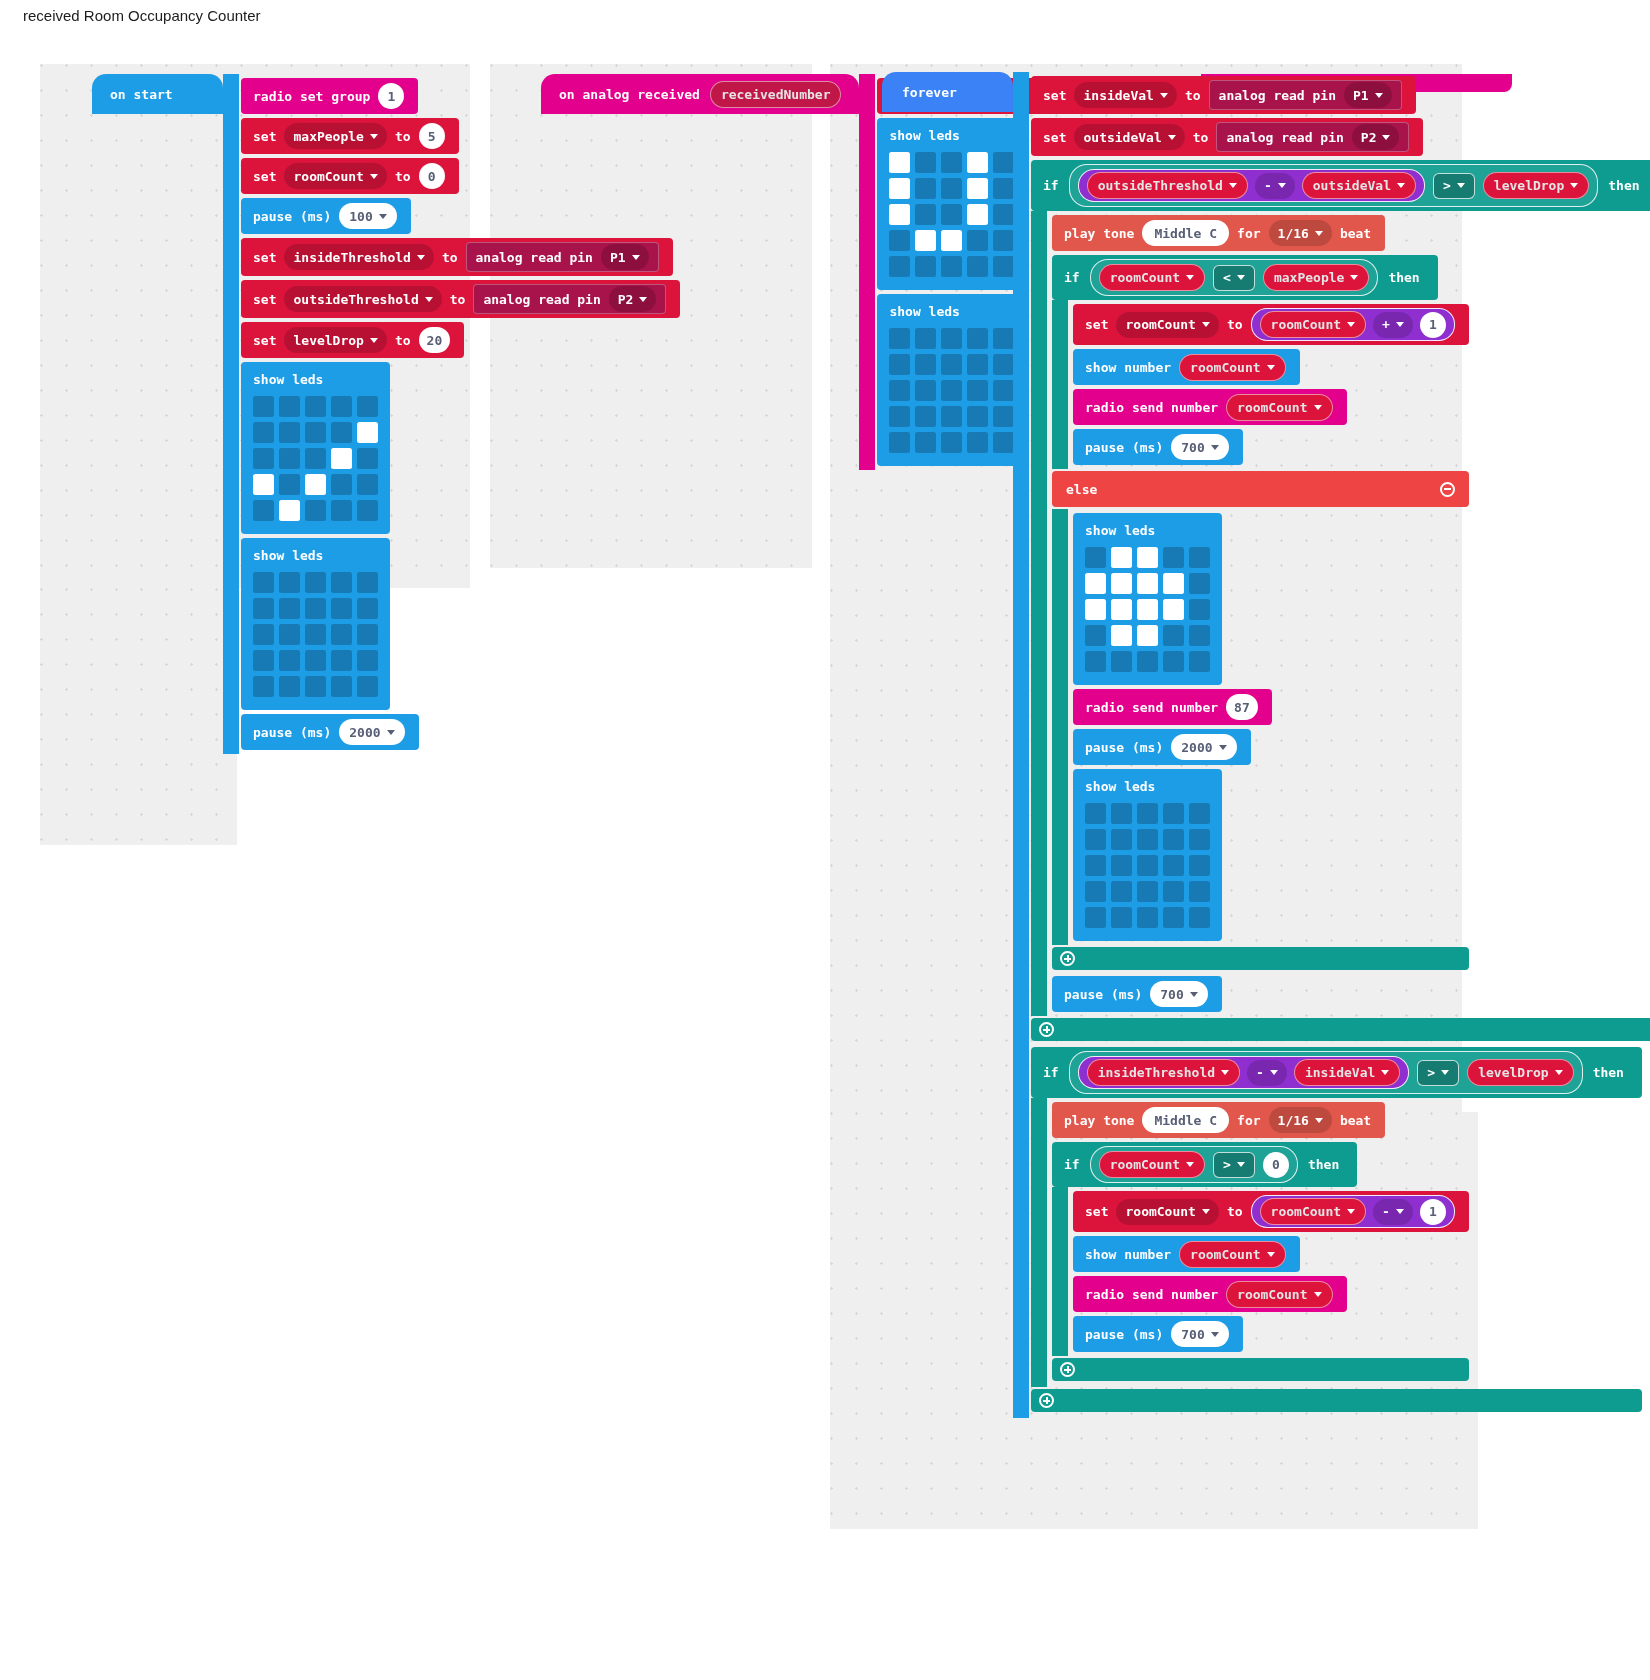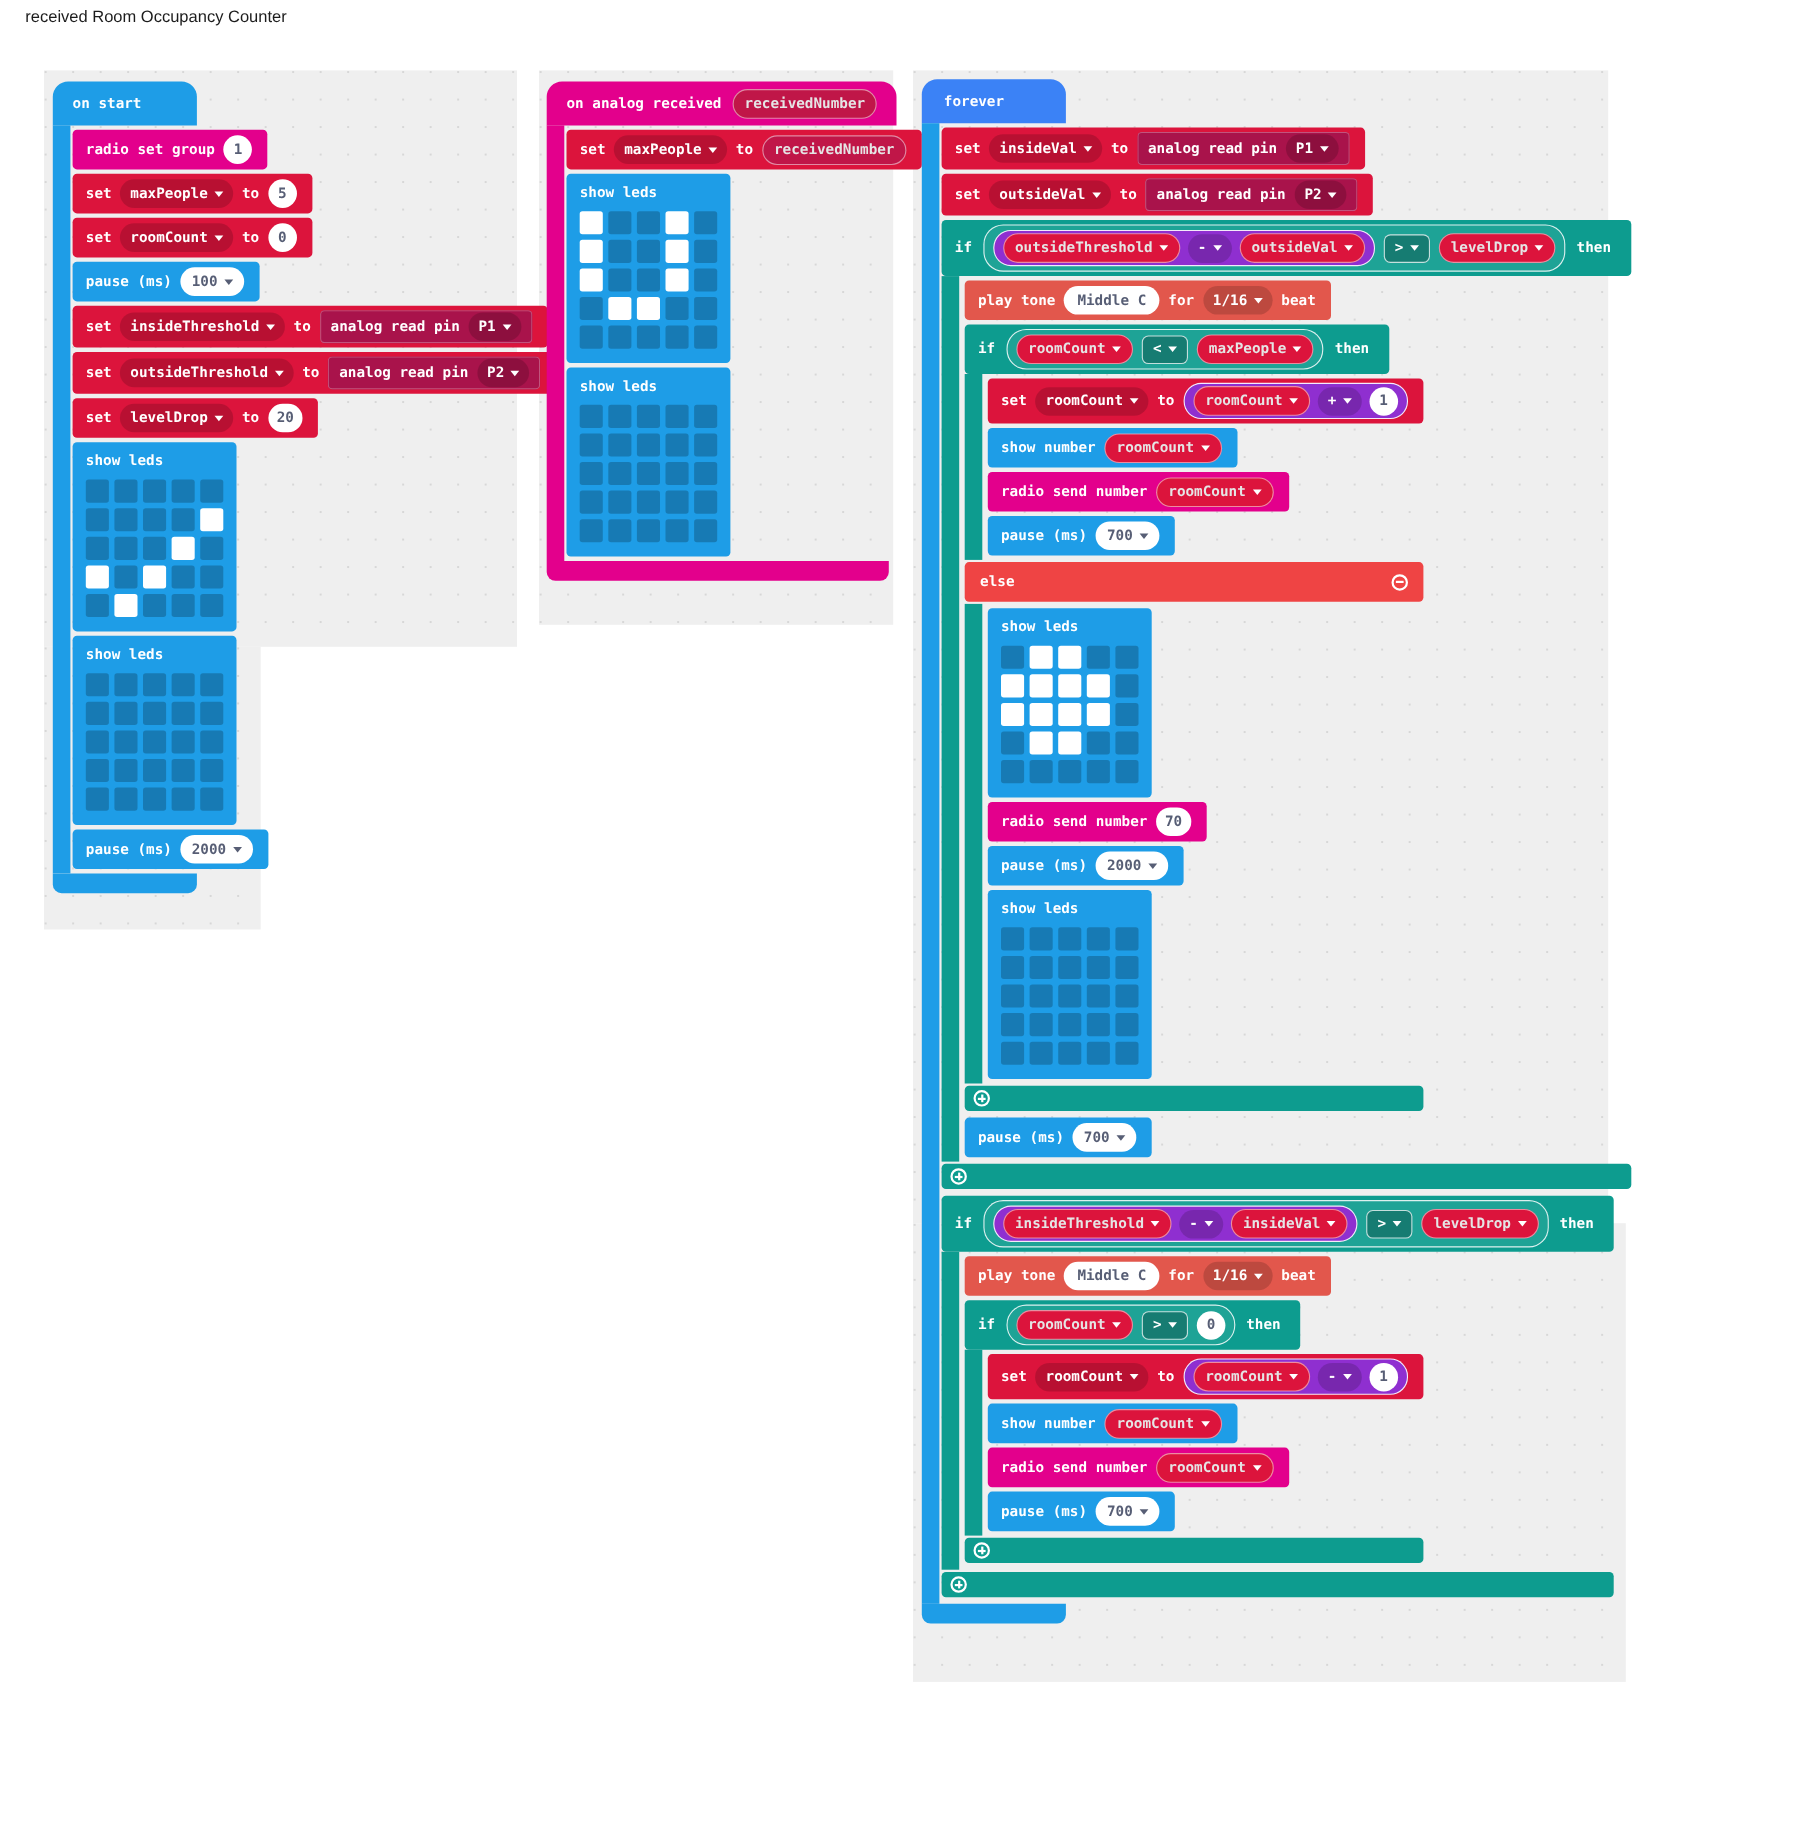--- a/index.html
+++ b/index.html
@@ -11,21 +11,21 @@
   #panel-1b{left:40px;top:588px;width:197px;height:257px;}
   #panel-2{left:490px;top:64px;width:322px;height:504px;}
   #panel-3a{left:830px;top:64px;width:632px;height:1048px;}
   #panel-3b{left:830px;top:1112px;width:648px;height:417px;}
 
   .stack{position:absolute;font-family:"DejaVu Sans Mono","Liberation Mono",monospace;font-size:13px;font-weight:700;color:#fff;}
   #stack-0{left:48px;top:74px;}
   #stack-1{left:497px;top:74px;}
   #stack-2{left:838px;top:72px;}
 
-  .hat-block{display:flex;flex-direction:column;align-items:flex-start;}
+  .hat-block{display:flex;flex-direction:row;align-items:flex-start;margin-left:44px;}
   .hat-header{display:flex;align-items:center;gap:10px;min-height:40px;min-width:131px;padding:4px 18px;border-radius:14px 14px 0 0;width:fit-content;}
   .hat-body{display:flex;flex-direction:column;align-items:flex-start;border-left:16px solid #000;padding:2px 0 2px 2px;}
   .hat-foot{height:18px;border-radius:0 0 8px 8px;}
 
   .b-stmt{display:flex;align-items:center;gap:8px;min-height:36px;margin:2px 0;padding:4px 14px 4px 12px;border-radius:4px;color:#fff;width:fit-content;}
   .b-label{white-space:pre;}
   .b-dd{background:rgba(0,0,0,0.16);border-radius:13px;height:26px;display:inline-flex;align-items:center;gap:6px;padding:0 9px;}
   .b-chip{background:rgba(0,0,0,0.24);border:1.5px solid rgba(255,255,255,0.75);border-radius:6px;}
   .b-num{background:#fff;color:#575E75;min-width:26px;height:26px;border-radius:13px;display:inline-flex;align-items:center;justify-content:center;padding:0 8px;}
   .b-ovaldd{background:#fff;color:#575E75;height:26px;border-radius:13px;display:inline-flex;align-items:center;gap:6px;padding:0 10px;}
@@ -461,21 +461,21 @@
                       <span class="led"></span>
                       <span class="led"></span>
                       <span class="led"></span>
                       <span class="led"></span>
                       <span class="led"></span>
                       <span class="led"></span>
                     </div>
                   </div>
                   <div class="b-stmt" style="background: rgb(227, 0, 140);">
                     <span class="b-label">radio send number</span>
-                    <span class="b-num">70</span>
+                    <span class="b-num">87</span>
                   </div>
                   <div class="b-stmt" style="background: rgb(30, 157, 231);">
                     <span class="b-label">pause (ms)</span>
                     <span class="b-ovaldd">
                       <span>2000</span>
                       <span class="arr dark"></span>
                     </span>
                   </div>
                   <div class="b-leds" style="background: rgb(30, 157, 231);">
                     <div class="b-label leds-label">show leds</div>

